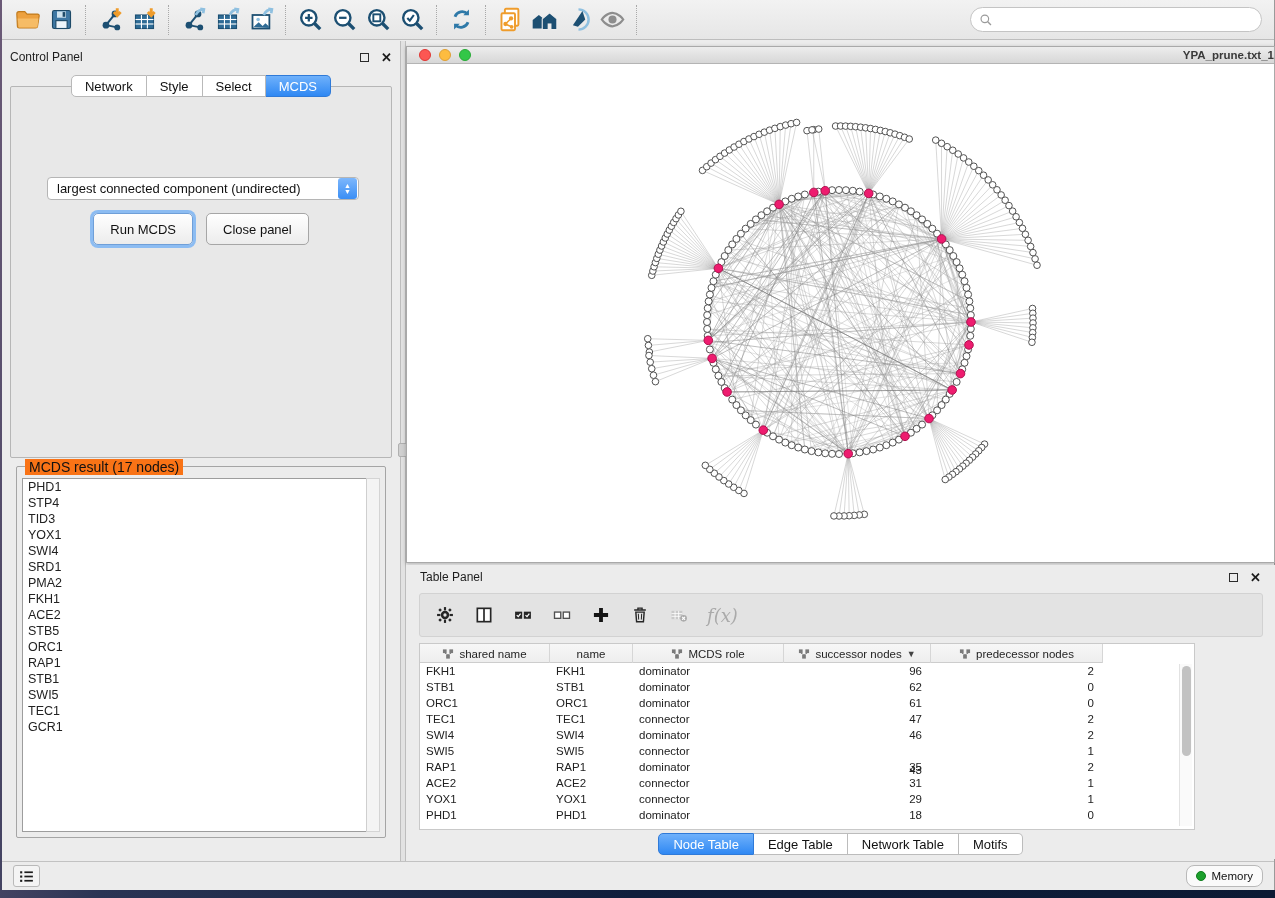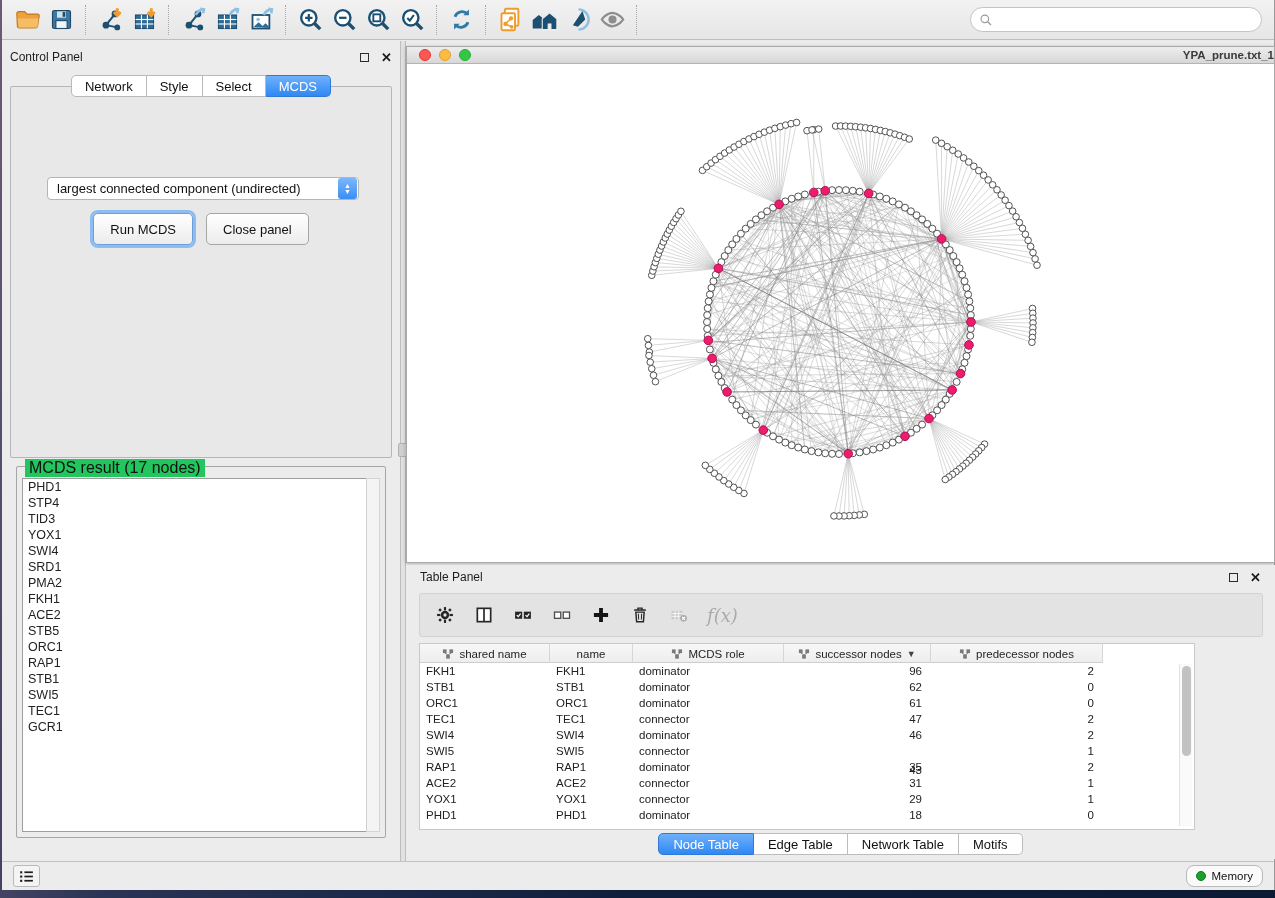--- a/index.html
+++ b/index.html
@@ -40,21 +40,21 @@
   .combo{position:absolute;left:36px;top:90px;width:312px;height:23px;background:#fff;border:1px solid #b5b5b5;
          border-radius:4px;display:flex;align-items:center}
   .combo .val{flex:1;font-size:13px;padding-left:9px;color:#111;white-space:nowrap}
   .combo .step{width:19px;height:21px;margin-right:1px;border-radius:3px;background:linear-gradient(#7db7fc,#3a8ef5);
                display:flex;flex-direction:column;align-items:center;justify-content:center;color:#fff;font-size:7px;line-height:6px}
   .btn-row{position:absolute;left:0;top:126px;width:100%;display:flex;justify-content:center;gap:13px}
   .aq-btn{height:32px;padding:0 16px;font-size:13px;color:#111;background:linear-gradient(#ffffff,#ececec);
           border:1px solid #a6a6a6;border-radius:5px;display:flex;align-items:center}
   .aq-btn.focus{box-shadow:0 0 0 3px #8cbcf2;border-color:#6f9fd8}
   .result-group{position:absolute;left:14px;top:425px;width:370px;height:372px;border:1px solid #a5a5a5;border-radius:2px}
-  .result-group .legend{position:absolute;left:8px;top:-8px;background:#22c55e;padding:0 4px;font-size:16px;color:#111}
+  .result-group .legend{position:absolute;left:8px;top:-8px;background:#f97316;padding:0 4px;font-size:14px;color:#111}
   .result-list{position:absolute;left:5px;top:11px;width:346px;height:354px;background:#fff;border:1px solid #9d9d9d;
                overflow:hidden;font-size:12.5px}
   .result-list .item{height:16px;line-height:16px;padding-left:5px}
   .result-scroll{position:absolute;right:5px;top:11px;width:14px;height:354px;background:#f4f4f4;border:1px solid #d4d4d4;border-left:1px solid #cfcfcf}
 
   
   .splitter{position:absolute;left:398px;top:41px;width:6px;height:820px;background:#e2e2e2;border-left:1px solid #bdbdbd;border-right:1px solid #bdbdbd}
   .splitter .handle{position:absolute;left:-3px;top:402px;width:11px;height:14px;background:#d0d0d0;border:1px solid #b0b0b0;border-radius:2px}
 
   

